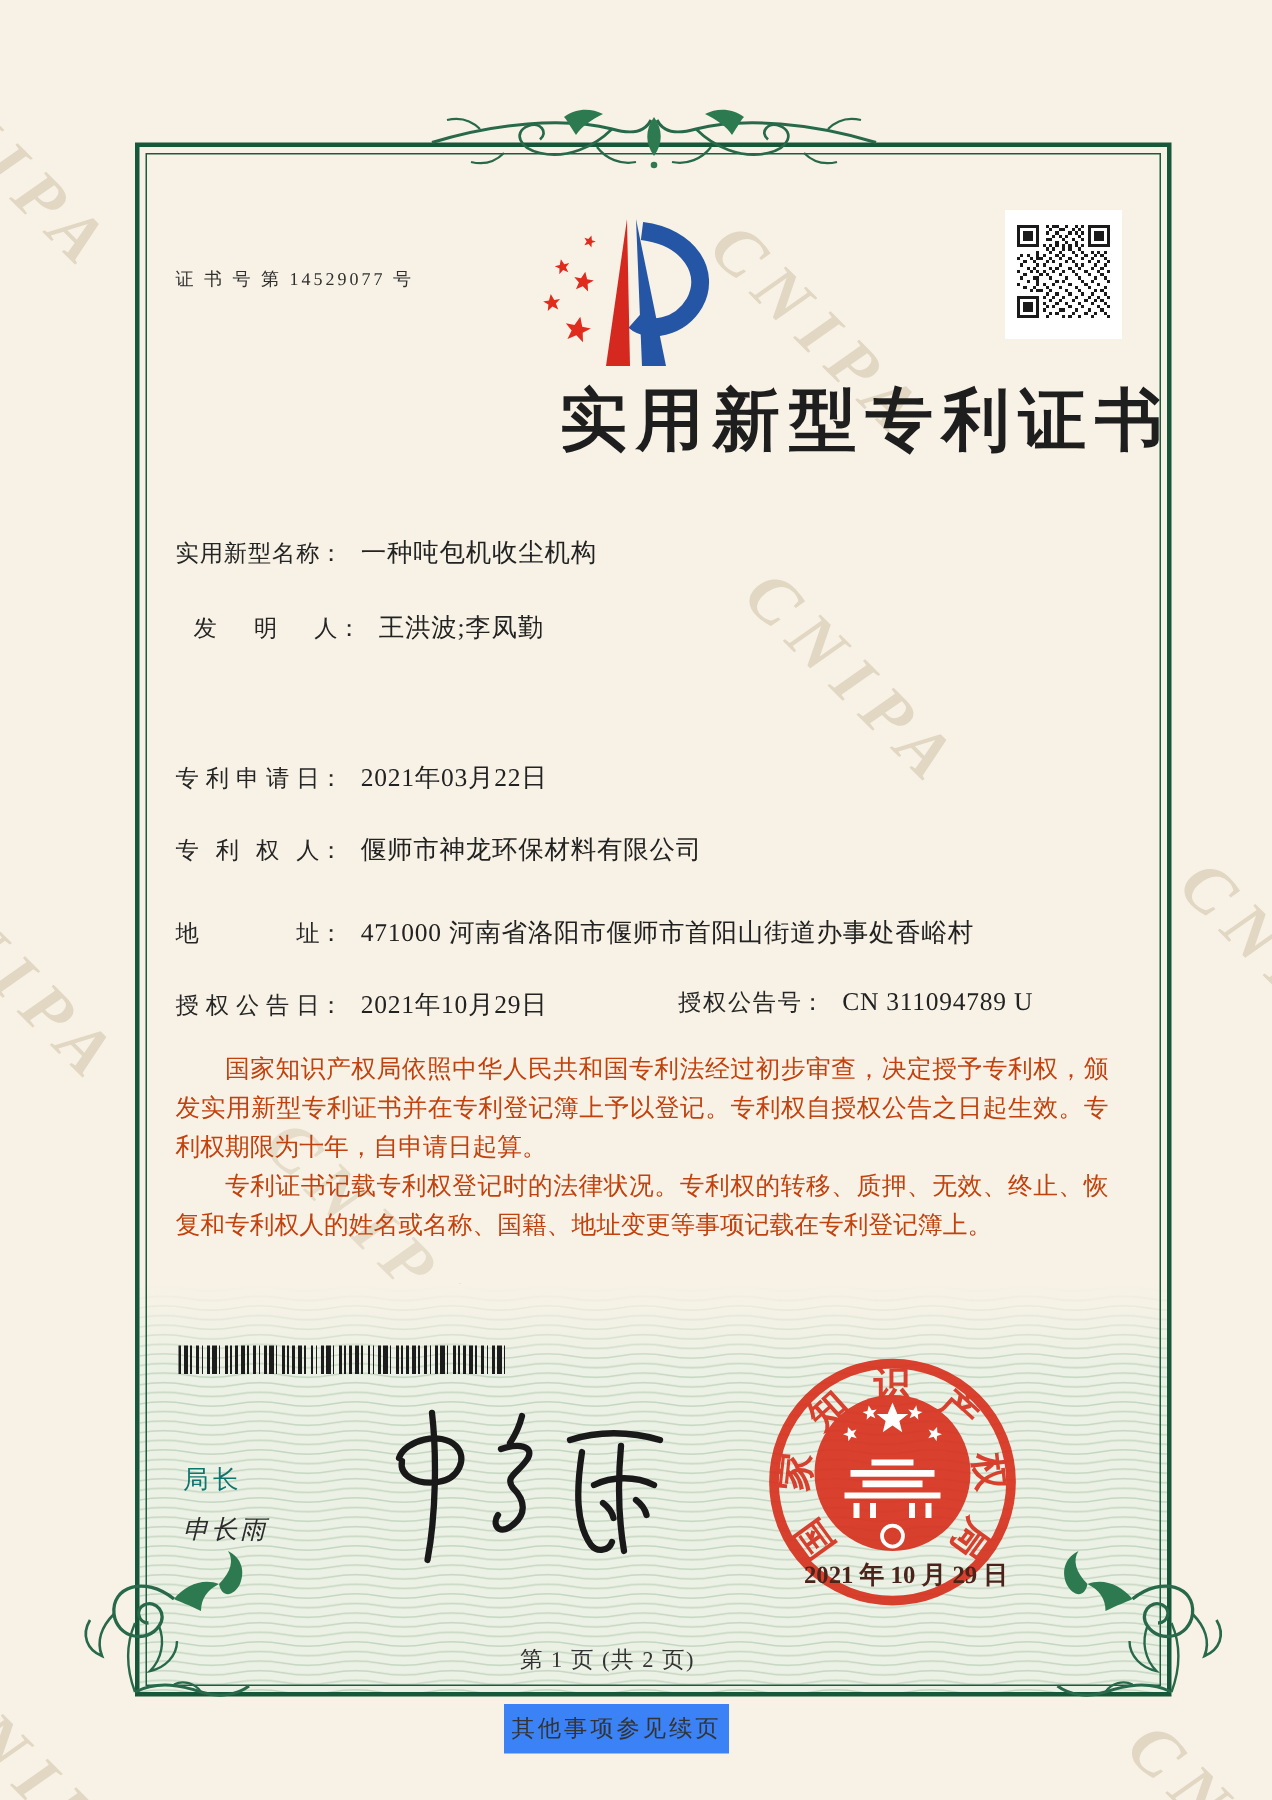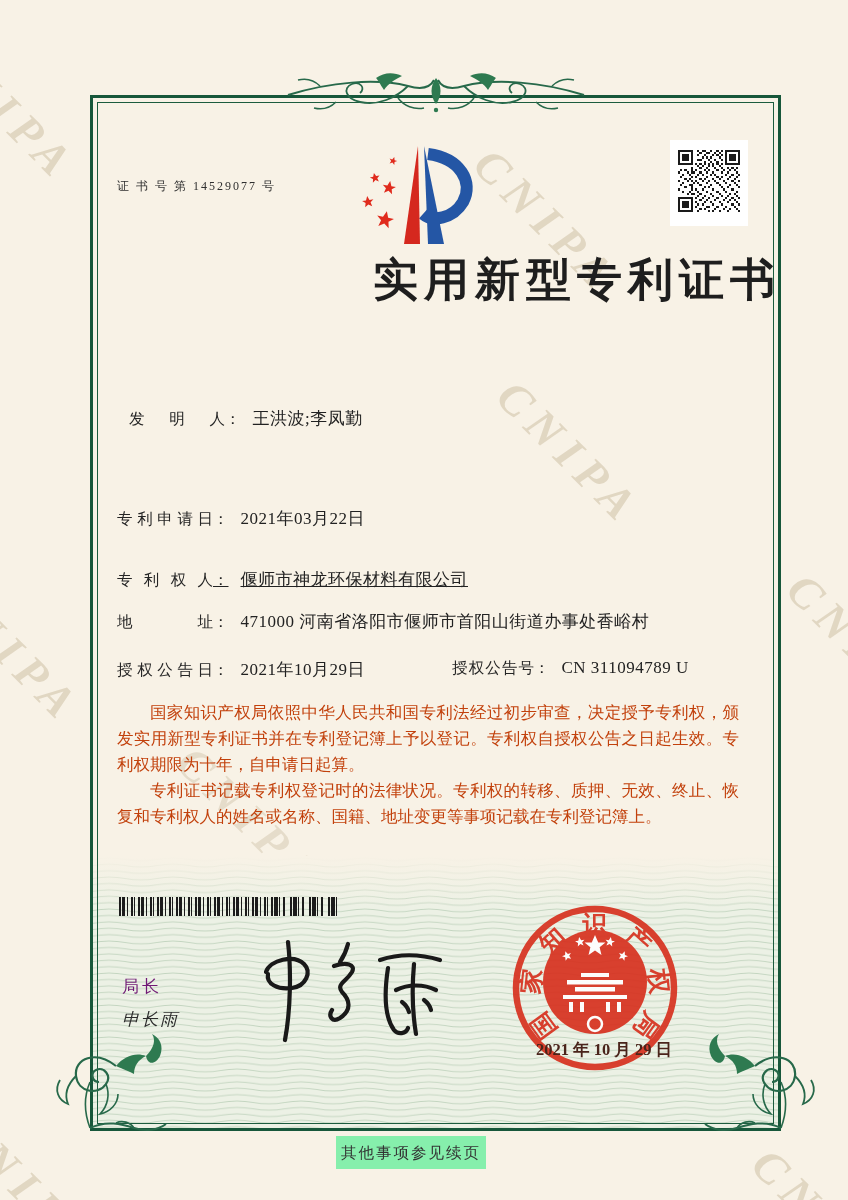--- a/index.html
+++ b/index.html
@@ -52,31 +52,31 @@
       rgba(0,0,0,0) 2px,rgba(0,0,0,0) 3.5px,
       #1c1c1c 3.5px,#1c1c1c 6.5px,
       rgba(0,0,0,0) 6.5px,rgba(0,0,0,0) 8px,
       #1c1c1c 8px,#1c1c1c 9px,
       rgba(0,0,0,0) 9px,rgba(0,0,0,0) 12px,
       #1c1c1c 12px,#1c1c1c 14px,
       rgba(0,0,0,0) 14px,rgba(0,0,0,0) 15.5px,
       #1c1c1c 15.5px,#1c1c1c 16.5px,
       rgba(0,0,0,0) 16.5px,rgba(0,0,0,0) 19px);}
   
-  .official-title{position:absolute;left:122px;top:975px;font-size:17px;color:#701a75;
+  .official-title{position:absolute;left:122px;top:975px;font-size:17px;color:#0f766e;
     font-family:"Liberation Sans","DejaVu Sans",sans-serif;letter-spacing:3px;}
   .official-name{position:absolute;left:122px;top:1008px;font-size:17px;color:#2c2c2c;
     font-family:"Liberation Sans","DejaVu Sans",sans-serif;letter-spacing:2px;font-style:italic;}
   .sig{position:absolute;left:248px;top:938px;}
   .seal{position:absolute;left:505px;top:898px;}
   
   .page-info{position:absolute;left:255px;top:1097px;width:300px;text-align:center;
     font-size:15px;color:#333;letter-spacing:1px;}
   .cont-note{position:absolute;left:336px;top:1136px;width:150px;height:33px;
-    background:#86efac;text-align:center;line-height:33px;font-size:15.5px;
+    background:#3b82f6;text-align:center;line-height:33px;font-size:15.5px;
     color:#333;letter-spacing:2px;}
 </style>
 </head>
 <body>
 
 <div class="page">
 
   <span class="wm" style="left:-60px;top:18px;">CNIPA</span>
   <span class="wm" style="left:482px;top:130px;">CNIPA</span>
   <span class="wm" style="left:505px;top:362px;">CNIPA</span>
@@ -196,27 +196,30 @@
                  M9 25h1v1h-1z M11 25h1v1h-1z M16 25h1v1h-1z M20 25h1v1h-1z M25 25h1v1h-1z M28 25h1v1h-1z
                  M8 26h1v1h-1z M13 26h2v1h-2z M18 26h1v1h-1z M22 26h1v1h-1z M26 26h1v1h-1z
                  M10 27h1v1h-1z M12 27h1v1h-1z M17 27h1v1h-1z M21 27h1v1h-1z M24 27h1v1h-1z M27 27h1v1h-1z
                  M9 28h1v1h-1z M14 28h1v1h-1z M16 28h1v1h-1z M19 28h1v1h-1z M23 28h1v1h-1z M28 28h1v1h-1z"></path>
       </g>
     </svg>
   </div>
 
   <div class="title">实用新型专利证书</div>
 
+  <div class="frow" style="top:357px;">
+    <span class="flabel">实用新型名称</span><span class="fcolon">：</span><span class="fvalue">一种吨包机收尘机构</span>
+  </div>
   <div class="frow" style="top:407px;margin-left:12px;">
     <span class="flabel">发明人</span><span class="fcolon">：</span><span class="fvalue">王洪波;李凤勤</span>
   </div>
   <div class="frow" style="top:507px;">
     <span class="flabel">专利申请日</span><span class="fcolon">：</span><span class="fvalue">2021年03月22日</span>
   </div>
-  <div class="frow" style="top:568px;text-decoration:underline;">
+  <div class="frow" style="top:555px;">
     <span class="flabel">专利权人</span><span class="fcolon">：</span><span class="fvalue">偃师市神龙环保材料有限公司</span>
   </div>
   <div class="frow" style="top:610px;">
     <span class="flabel">地址</span><span class="fcolon">：</span><span class="fvalue">471000 河南省洛阳市偃师市首阳山街道办事处香峪村</span>
   </div>
   <div class="frow" style="top:658px;">
     <span class="flabel">授权公告日</span><span class="fcolon">：</span><span class="fvalue">2021年10月29日</span>
     <span class="grant">
       <span class="flabel short">授权公告号</span><span class="fcolon">：</span><span class="fvalue">CN 311094789 U</span>
     </span>
@@ -278,16 +281,17 @@
         <text transform="translate(47.2,42.4) rotate(-42)">知</text>
         <text transform="translate(90,26) rotate(0)">识</text>
         <text transform="translate(132.8,42.4) rotate(42)">产</text>
         <text transform="translate(153.7,83.3) rotate(84)">权</text>
         <text transform="translate(141.8,127.6) rotate(126)">局</text>
       </g>
     </g>
     <text x="99" y="157" text-anchor="middle" font-size="16.5" fill="#4a241b" font-family="'Liberation Serif','DejaVu Serif',serif" font-weight="bold">2021 年 10 月 29 日</text>
   </svg>
 
+  <div class="page-info">第 1 页 (共 2 页)</div>
 
   <div class="cont-note">其他事项参见续页</div>
 
 </div>
 
 </body></html>

